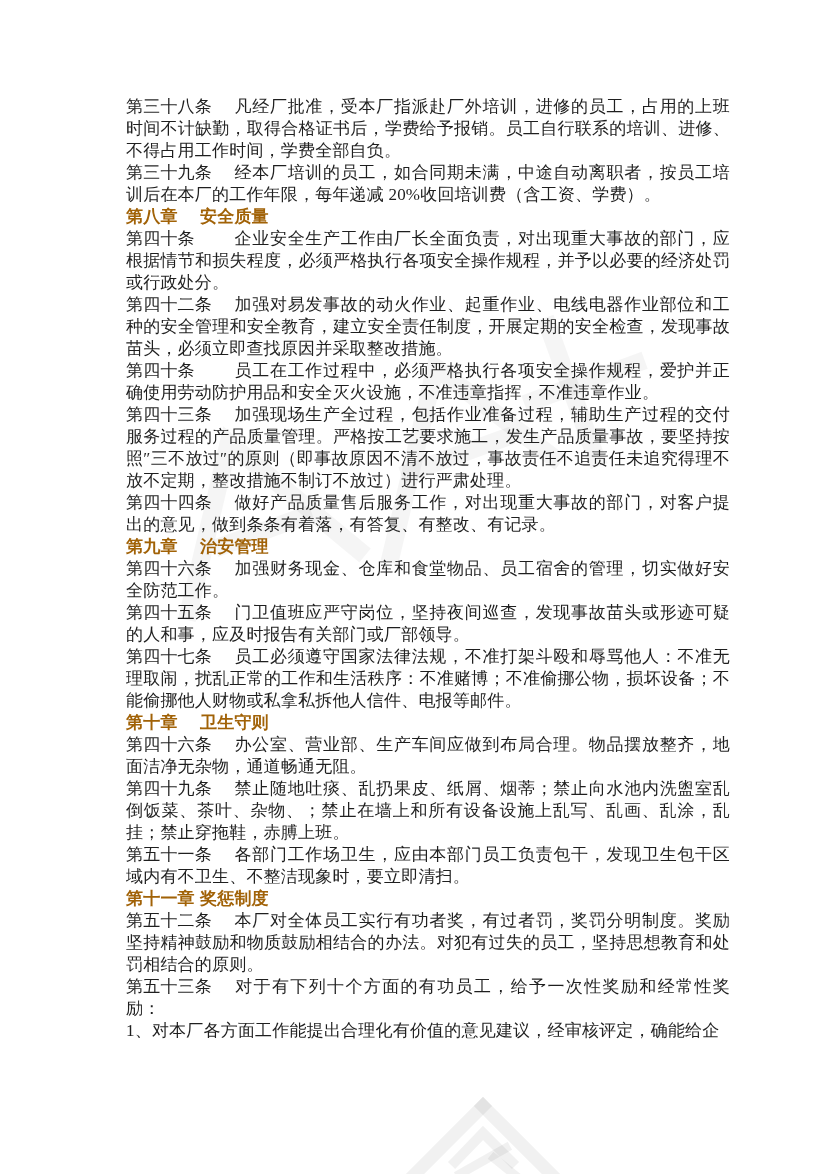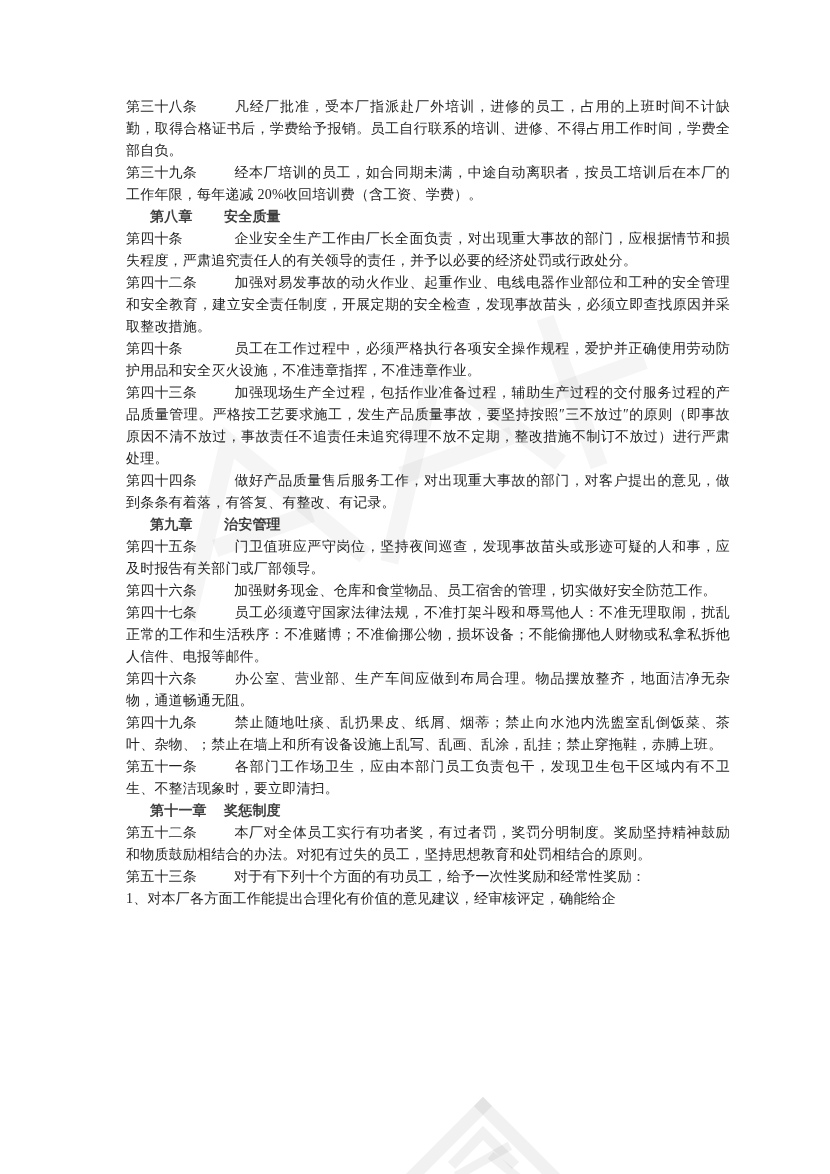--- a/index.html
+++ b/index.html
@@ -28,30 +28,29 @@
   .content {
     position: absolute;
     left: 126px;
     top: 96px;
     width: 604px;
     z-index: 1;
     color: #1f1f1f;
   }
   .content p {
     margin: 0;
-    font-size: 14px;
+    font-size: 17px;
     line-height: 22px;
     text-align: justify;
     word-break: break-all;
     letter-spacing: 0.2px;
   }
   p.chapter {
     font-weight: bold;
-    color: #404040;
-    margin-left: 24px;
+    color: #a16207;
   }
   .art-num {
     display: inline-block;
     min-width: 108px;
   }
   .chap-num {
     display: inline-block;
     min-width: 74px;
   }
 </style>
@@ -79,29 +78,30 @@
         <path d="M460 1174 L506 1148" stroke-width="9"></path>
         <path d="M494 1158 L516 1176" stroke-width="9"></path>
       </g>
     </svg>
   </div>
 
   <div class="content">
       <p class="article"><span class="art-num">第三十八条</span><span>凡经厂批准，受本厂指派赴厂外培训，进修的员工，占用的上班时间不计缺勤，取得合格证书后，学费给予报销。员工自行联系的培训、进修、不得占用工作时间，学费全部自负。</span></p>
       <p class="article"><span class="art-num">第三十九条</span><span>经本厂培训的员工，如合同期未满，中途自动离职者，按员工培训后在本厂的工作年限，每年递减 20%收回培训费（含工资、学费）。</span></p>
       <p class="chapter"><span class="chap-num">第八章</span><span>安全质量</span></p>
-      <p class="article"><span class="art-num">第四十条</span><span>企业安全生产工作由厂长全面负责，对出现重大事故的部门，应根据情节和损失程度，严肃追究责任人的有关领导的责任，并予以必要的经济处罚或行政处分。</span></p>
+      <p class="article"><span class="art-num">第四十条</span><span>企业安全生产工作由厂长全面负责，对出现重大事故的部门，应根据情节和损失程度，必须严格执行各项安全操作规程，并予以必要的经济处罚或行政处分。</span></p>
       <p class="article"><span class="art-num">第四十二条</span><span>加强对易发事故的动火作业、起重作业、电线电器作业部位和工种的安全管理和安全教育，建立安全责任制度，开展定期的安全检查，发现事故苗头，必须立即查找原因并采取整改措施。</span></p>
       <p class="article"><span class="art-num">第四十条</span><span>员工在工作过程中，必须严格执行各项安全操作规程，爱护并正确使用劳动防护用品和安全灭火设施，不准违章指挥，不准违章作业。</span></p>
       <p class="article"><span class="art-num">第四十三条</span><span>加强现场生产全过程，包括作业准备过程，辅助生产过程的交付服务过程的产品质量管理。严格按工艺要求施工，发生产品质量事故，要坚持按照″三不放过″的原则（即事故原因不清不放过，事故责任不追责任未追究得理不放不定期，整改措施不制订不放过）进行严肃处理。</span></p>
       <p class="article"><span class="art-num">第四十四条</span><span>做好产品质量售后服务工作，对出现重大事故的部门，对客户提出的意见，做到条条有着落，有答复、有整改、有记录。</span></p>
       <p class="chapter"><span class="chap-num">第九章</span><span>治安管理</span></p>
+      <p class="article"><span class="art-num">第四十六条</span><span>加强财务现金、仓库和食堂物品、员工宿舍的管理，切实做好安全防范工作。</span></p>
       <p class="article"><span class="art-num">第四十五条</span><span>门卫值班应严守岗位，坚持夜间巡查，发现事故苗头或形迹可疑的人和事，应及时报告有关部门或厂部领导。</span></p>
-      <p class="article"><span class="art-num">第四十六条</span><span>加强财务现金、仓库和食堂物品、员工宿舍的管理，切实做好安全防范工作。</span></p>
       <p class="article"><span class="art-num">第四十七条</span><span>员工必须遵守国家法律法规，不准打架斗殴和辱骂他人：不准无理取闹，扰乱正常的工作和生活秩序：不准赌博；不准偷挪公物，损坏设备；不能偷挪他人财物或私拿私拆他人信件、电报等邮件。</span></p>
+      <p class="chapter"><span class="chap-num">第十章</span><span>卫生守则</span></p>
       <p class="article"><span class="art-num">第四十六条</span><span>办公室、营业部、生产车间应做到布局合理。物品摆放整齐，地面洁净无杂物，通道畅通无阻。</span></p>
       <p class="article"><span class="art-num">第四十九条</span><span>禁止随地吐痰、乱扔果皮、纸屑、烟蒂；禁止向水池内洗盥室乱倒饭菜、茶叶、杂物、；禁止在墙上和所有设备设施上乱写、乱画、乱涂，乱挂；禁止穿拖鞋，赤膊上班。</span></p>
       <p class="article"><span class="art-num">第五十一条</span><span>各部门工作场卫生，应由本部门员工负责包干，发现卫生包干区域内有不卫生、不整洁现象时，要立即清扫。</span></p>
       <p class="chapter"><span class="chap-num">第十一章</span><span>奖惩制度</span></p>
       <p class="article"><span class="art-num">第五十二条</span><span>本厂对全体员工实行有功者奖，有过者罚，奖罚分明制度。奖励坚持精神鼓励和物质鼓励相结合的办法。对犯有过失的员工，坚持思想教育和处罚相结合的原则。</span></p>
       <p class="article"><span class="art-num">第五十三条</span><span>对于有下列十个方面的有功员工，给予一次性奖励和经常性奖励：</span></p>
       <p class="item"><span>1、对本厂各方面工作能提出合理化有价值的意见建议，经审核评定，确能给企</span></p>
     </div>
 
 </div>

